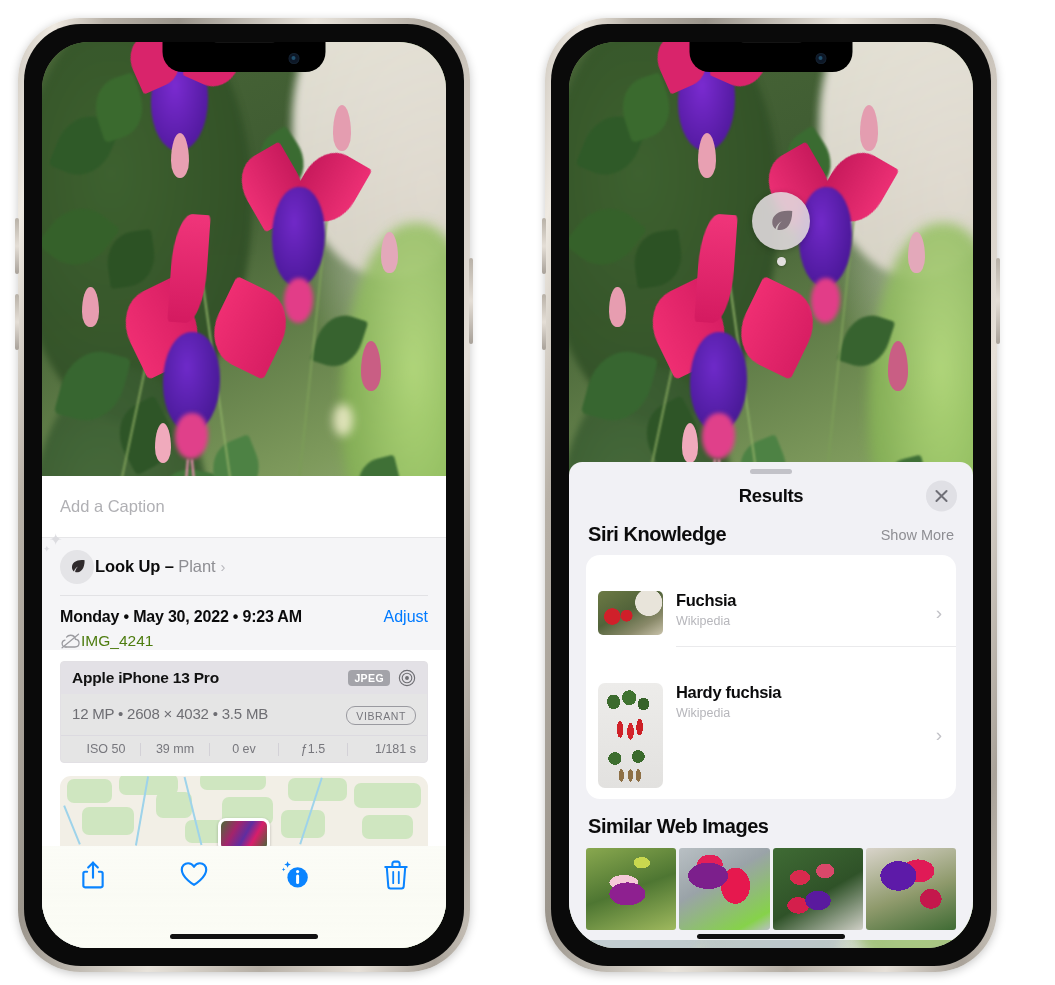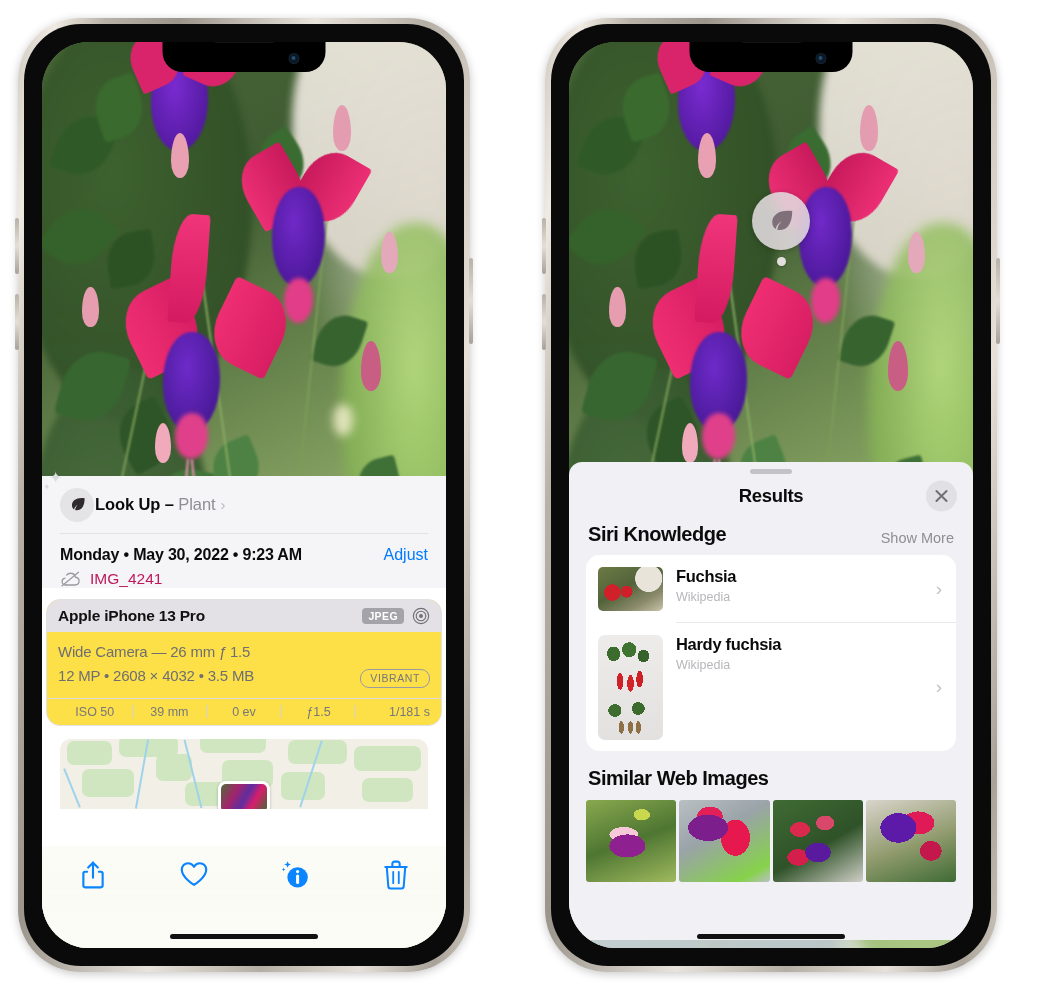--- a/index.html
+++ b/index.html
@@ -50,23 +50,23 @@
   .spark.s1{left:-11px;top:-6px;font-size:16px;}
   .spark.s2{left:-17px;top:7px;font-size:9px;}
   .lookup-txt{margin-left:1px;font-size:16.5px;color:#0b0b0c;font-weight:700;letter-spacing:-.1px;}
   .lookup-txt .sub{font-weight:400;color:#8e8e93;}
   .chev{color:#b9b9be;font-size:15px;margin-left:5px;font-weight:500;}
   .divline{height:1px;background:#e2e2e5;margin-left:0;}
   .meta{padding:12px 18px 0;background:#f5f5f7;}
   .meta-top{display:flex;align-items:baseline;justify-content:space-between;}
   .meta-date{font-size:16px;font-weight:700;color:#0b0b0c;letter-spacing:-.2px;}
   .adjust{font-size:16px;color:#007aff;}
-  .meta-file{display:flex;align-items:center;margin-top:6px;color:#be185d;font-size:15.5px;gap:9px;}
-
-  .cam-card{margin:11px 4px 0;border-radius:14px;overflow:hidden;background:#fde047;border:1px solid #e2e0e4;}
+  .meta-file{display:flex;align-items:center;margin-top:6px;color:#4d7c0f;font-size:15.5px;}
+
+  .cam-card{margin:11px 18px 0;border-radius:4px;overflow:hidden;background:#e5e5e5;border:1px solid #e2e0e4;}
   .cam-head{display:flex;align-items:center;justify-content:space-between;background:#e3e1e6;padding:7px 11px;}
   .cam-title{font-size:15.5px;font-weight:700;color:#111;letter-spacing:-.2px;}
   .cam-right{display:flex;align-items:center;gap:8px;}
   .pill-jpeg{background:#a3a3a9;color:#fff;font-size:10.5px;font-weight:700;letter-spacing:.4px;padding:2px 6px;border-radius:4px;}
   .cam-body{padding:8px 11px 9px;position:relative;}
   .cam-line{font-size:15px;color:#6e6e73;letter-spacing:-.2px;line-height:1.62;}
   .pill-vib{position:absolute;right:11px;bottom:10px;border:1px solid #9a9aa0;color:#76767c;font-size:10.5px;
             letter-spacing:.6px;padding:2.5px 9px;border-radius:9px;}
   .cam-foot{display:flex;align-items:center;border-top:1px solid #dcdae0;padding:6px 11px;color:#77777d;font-size:12.5px;}
   .cam-foot span.v{flex:1;text-align:center;}
@@ -89,25 +89,25 @@
   .tb-item{flex:1;display:flex;justify-content:center;}
 
   
   .sheet-right{position:absolute;left:0;right:0;bottom:8px;background:#f1f1f5;z-index:30;
                border-radius:13px 13px 0 0;overflow:hidden;}
   .grabber{width:42px;height:5px;border-radius:3px;background:#c2c2c8;margin:7px auto 0;}
   .res-head{position:relative;height:44px;display:flex;align-items:center;justify-content:center;}
   .res-title{font-size:18.5px;font-weight:700;color:#0b0b0c;letter-spacing:-.3px;}
   .close-btn{position:absolute;right:16px;top:50%;transform:translateY(-50%);width:31px;height:31px;border-radius:50%;
              background:#e0e0e5;display:flex;align-items:center;justify-content:center;}
-  .sec-head{display:flex;align-items:flex-end;justify-content:space-between;padding:5px 19px 9px;}
+  .sec-head{display:flex;align-items:center;justify-content:space-between;padding:5px 19px 9px;}
   .sec-title{font-size:20px;font-weight:700;color:#0b0b0c;letter-spacing:-.45px;}
   .sec-more{font-size:14.5px;color:#8e8e93;}
   .kcard{margin:0 17px;background:#fff;border-radius:14px;overflow:hidden;}
-  .krow{display:flex;padding:12px 12px 11px;position:relative;}
+  .krow{display:flex;padding:12px 12px 11px;position:relative;margin-top:24px;}
   .kthumb{width:65px;flex:none;border-radius:5px;overflow:hidden;background:#dcdcd8;}
   .kthumb.tall{height:105px;border-radius:7px;}
   .kthumb.wide{height:44px;}
   .ktext{margin-left:13px;padding-right:26px;}
   .ktitle{font-size:16.5px;font-weight:700;color:#0b0b0c;letter-spacing:-.3px;margin-bottom:1px;}
   .kdesc{font-size:14.5px;color:#86868b;line-height:1.3;letter-spacing:-.15px;}
   .ksrc{font-size:12.5px;color:#b6b6bb;margin-top:4px;}
   .kchev{position:absolute;right:14px;top:50%;transform:translateY(-50%);color:#c2c2c7;font-size:19px;font-weight:400;}
   .ksep{height:1px;background:#eaeaec;margin-left:90px;}
   .webstrip{display:flex;gap:3px;padding:0 17px;margin-top:3px;}
@@ -205,20 +205,23 @@
         <div class="stem" style="left:1%;top:74%;width:1.6px;height:14%;background:#f493b8;transform:rotate(7deg);"></div>
         <div class="stem" style="left:4%;top:74%;width:1.6px;height:13%;background:#f493b8;transform:rotate(-9deg);"></div>
         <div class="stem" style="left:88%;top:76%;width:1.6px;height:12%;background:#f19ec0;transform:rotate(8deg);"></div>
         <div class="stem" style="left:44%;top:87%;width:1.6px;height:11%;background:#f493b8;transform:rotate(-4deg);"></div>
 
         <div class="bokeh" style="left:88%;top:86%;width:7%;height:5%;background:#fff3cf;"></div>
         <div class="bokeh" style="left:72%;top:40%;width:5%;height:3.5%;background:#fdf6d8;"></div>
       </div>
 
       <div class="sheet-left" style="height:472px;">
+        <div class="caption-row">
+          <span class="caption-ph">Add a Caption</span>
+        </div>
 
         <div class="lookup-sec">
           <div class="lookup-row">
             <span class="spark s1">✦</span>
             <span class="spark s2">✦</span>
             <span class="leafbadge">
               <svg class="icon-svg" width="19" height="19" viewBox="0 0 24 24" aria-hidden="true">
                 <path d="M21 4c-9.5-1.4-16 2.6-16 9 0 2.4 1.1 4.3 2.6 5.4.6-2.6 2.3-4.9 5-6.3-2 1.8-3.2 4-3.6 6.9 5.9 1.2 12-2.4 12-15z" fill="#2f2a2c"></path>
               </svg>
             </span>
@@ -252,21 +255,20 @@
               <span>
                 <svg class="icon-svg" width="18" height="18" viewBox="0 0 24 24" aria-hidden="true">
                   <circle cx="12" cy="12" r="10.2" fill="none" stroke="#6e6e73" stroke-width="1.5"></circle>
                   <circle cx="12" cy="12" r="6.4" fill="none" stroke="#6e6e73" stroke-width="1.5"></circle>
                   <circle cx="12" cy="12" r="2.6" fill="#6e6e73"></circle>
                 </svg>
               </span>
             </span>
           </div>
           <div class="cam-body">
-            <div class="cam-line">Wide Camera — 26 mm ƒ 1.5</div>
             <div class="cam-line">12 MP • 2608 × 4032 • 3.5 MB</div>
             <span class="pill-vib">VIBRANT</span>
           </div>
           <div class="cam-foot">
             <span class="v">ISO 50</span>
             <span class="bar"></span>
             <span class="v">39 mm</span>
             <span class="bar"></span>
             <span class="v">0 ev</span>
             <span class="bar"></span>

